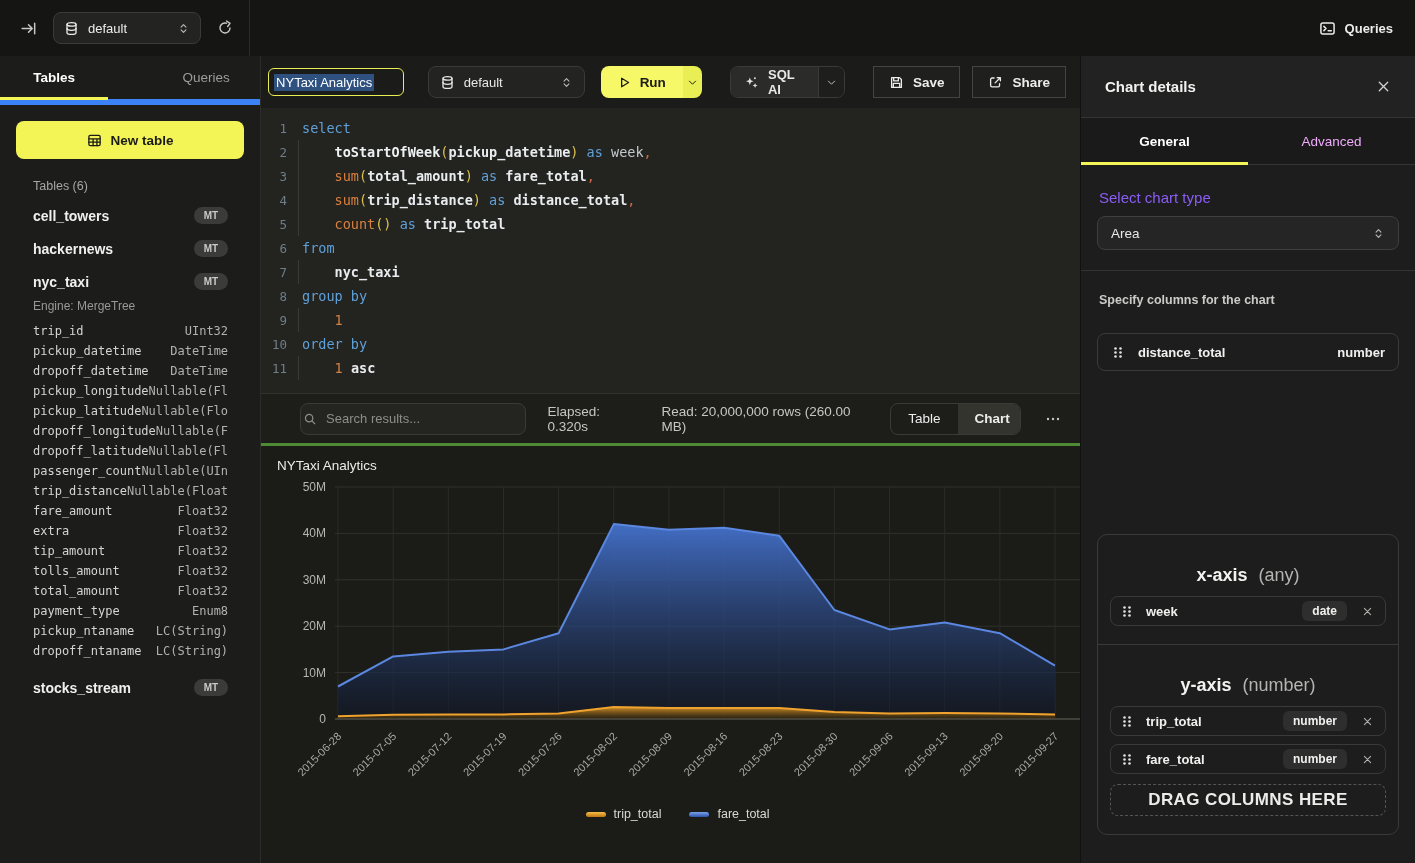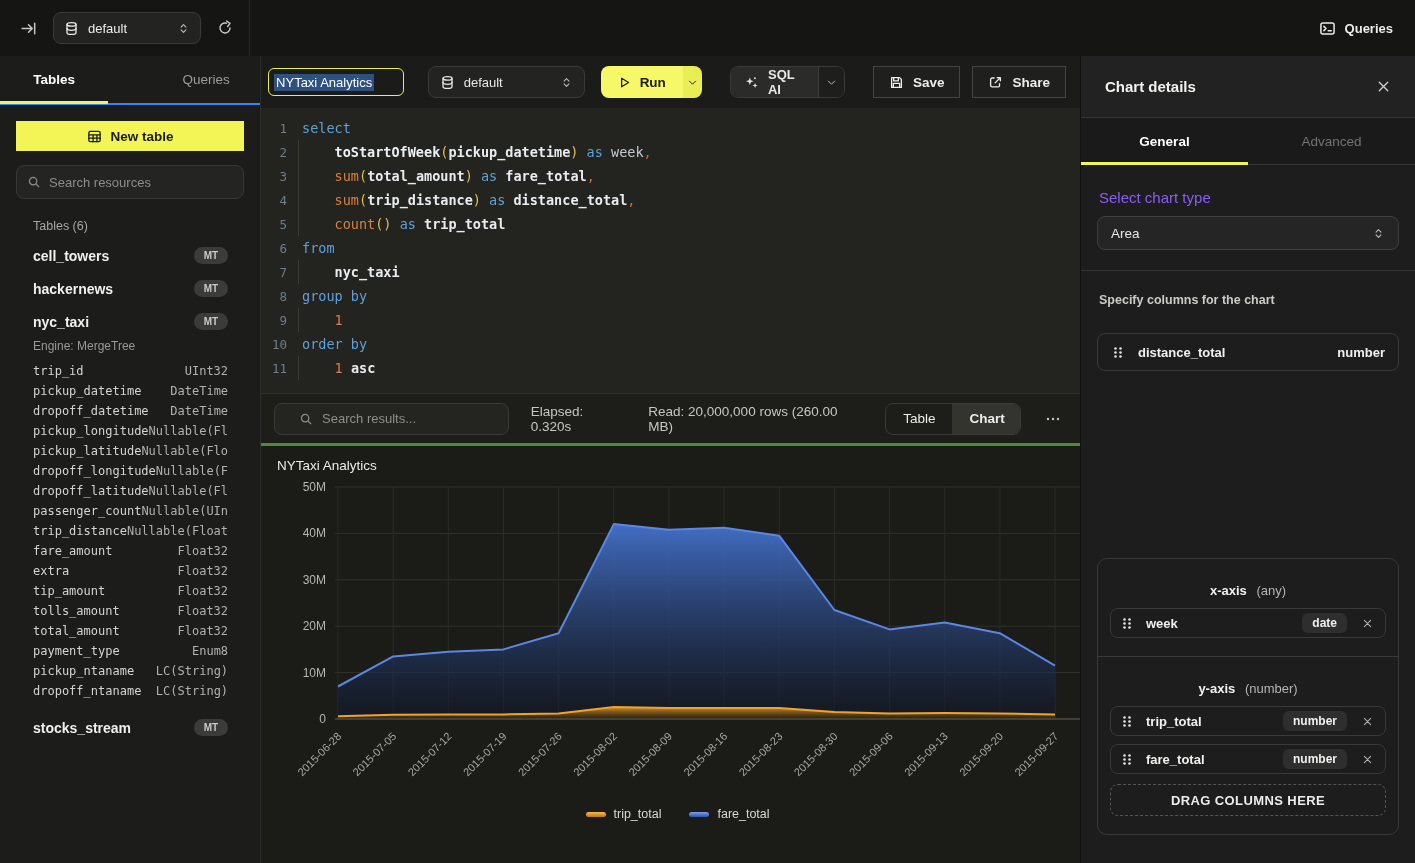--- a/index.html
+++ b/index.html
@@ -23,25 +23,25 @@
   .tab .dot { width:9px; height:9px; border-radius:50%; background:#f2a27e; margin-left:6px; }
   .tab-icon { color:#d8d8d5; }
   .plus-btn { width:46px; display:flex; align-items:center; justify-content:center; color:#c9c9c6; }
   .topbar-right { margin-left:auto; display:flex; align-items:center; gap:9px; padding:0 22px; color:#ececea; font-weight:600; }
 
   
   .body { flex:1; display:flex; min-height:0; }
 
   
   .sidebar { flex:0 0 250px; background:#1c1c1a; border-right:1px solid #2c2c2a; display:flex; flex-direction:column; min-height:0; }
-  .side-tabs { flex:0 0 49px; display:flex; border-bottom:2px solid #3b82f6;gap:44px; }
+  .side-tabs { flex:0 0 49px; display:flex; border-bottom:6px solid #3b82f6;gap:44px; }
   .side-tab { flex:1; display:flex; align-items:center; justify-content:center; color:#9c9c9a; cursor:pointer; position:relative; font-size:13.5px; }
   .side-tab.active { color:#fff; font-weight:600; }
   .side-tab.active::after { content:""; position:absolute; left:0; right:0; bottom:-1px; height:3px; background:#f3f556; }
-  .new-table { margin:16px 16px 0; height:30px; background:#f3f556; color:#1b1b18; border:none; border-radius:0;
+  .new-table { margin:16px 16px 0; height:38px; background:#f3f556; color:#1b1b18; border:none; border-radius:8px;
                font:600 13.5px "Liberation Sans",sans-serif; display:flex; align-items:center; justify-content:center; gap:9px; cursor:pointer; }
   .side-search { margin:14px 16px 0; height:34px; background:#242422; border:1px solid #38383六; border:1px solid #383836; border-radius:8px;
                  display:flex; align-items:center; gap:8px; padding:0 10px; color:#8d8d8a; }
   .side-search input { background:transparent; border:none; outline:none; color:#cfcfcc; font:13px "Liberation Sans",sans-serif; width:100%; }
   .side-search input::placeholder { color:#8d8d8a; }
   .tables-wrap { flex:1; overflow:hidden; padding:20px 32px 0 33px; }
   .section-label { color:#a6a6a3; font-size:12.5px; margin-bottom:6px; }
   .table-row { height:33px; display:flex; align-items:center; justify-content:space-between; cursor:pointer; }
   .t-name { font-size:14px; font-weight:600; color:#f0f0ee; }
   .t-badge { background:#3b3b39; color:#c9c9c6; font-size:10px; font-weight:700; padding:3px 10px; border-radius:10px; }
@@ -77,21 +77,21 @@
   .code { position:relative; padding-left:13px; white-space:pre; height:100%; display:flex; align-items:center; }
   .code-line.indented .code::before { content:""; position:absolute; left:9px; top:0; bottom:0; border-left:1px solid #3b3b33; }
   .tk-kw { color:#5fa1d8; } .tk-fn { color:#d9803f; } .tk-fnw { color:#eef1f4; font-weight:700; }
   .tk-par { color:#ddc14e; } .tk-id { color:#e9ecef; font-weight:700; }
   .tk-pl { color:#c3c9cf; } .tk-num { color:#d08146; } .tk-cm { color:#cc6b45; }
 
   
   .results-bar { flex:0 0 53px; display:flex; align-items:center; gap:22px; padding:0 13px;
                  background:#1d1d1a; border-top:1px solid #30302c; border-bottom:3px solid #4c8a33; }
   .res-search { width:237px; height:32px; background:#242421; border:1px solid #3a3a37; border-radius:8px;
-                display:flex; align-items:center; gap:9px; padding:0 24px; color:#8d8d8a; }
+                display:flex; align-items:center; gap:9px; padding:0 2px; color:#8d8d8a;margin-left:26px; }
   .res-search input { background:transparent; border:none; outline:none; color:#cfcfcc; font:13px "Liberation Sans",sans-serif; width:100%; }
   .res-search input::placeholder { color:#8d8d8a; }
   .res-stat { color:#c6c6c2; font-size:13.5px; }
   .view-toggle { margin-left:auto; display:flex; height:32px; border:1px solid #3a3a37; border-radius:8px; overflow:hidden; }
   .view-seg { display:flex; align-items:center; padding:0 17px; color:#ececea; font-size:13.5px; cursor:pointer; }
   .view-seg.active { background:#34342f; font-weight:600; }
   .more-btn { color:#c6c6c2; padding:0 6px 0 2px; cursor:pointer; }
 
   
   .chart-section { flex:1; background:#1b1b17; padding:10px 0 0 14px; min-height:0; }
@@ -101,52 +101,52 @@
   .legend-swatch { width:20px; height:5px; border-radius:2.5px; }
   .legend-label { font-size:12.5px; color:#d8d8d4; }
 
   
   .chart-details { flex:0 0 335px; background:#1d1d1d; border-left:1px solid #111; display:flex; flex-direction:column; min-height:0; }
   .cd-header { flex:0 0 62px; background:#222222; display:flex; align-items:center; justify-content:space-between;
                padding:0 24px; border-bottom:1px solid #343434; }
   .cd-title { font-size:15px; font-weight:700; color:#f2f2f0; }
   .cd-close { color:#d2d2d0; cursor:pointer; }
   .cd-tabs { flex:0 0 47px; display:flex; border-bottom:1px solid #343434; background:#1a1a1a; }
-  .cd-tab { flex:1; display:flex; align-items:center; justify-content:center; color:#737373; cursor:pointer; position:relative; font-size:13.5px; }
+  .cd-tab { flex:1; display:flex; align-items:center; justify-content:center; color:#f0abfc; cursor:pointer; position:relative; font-size:13.5px; }
   .cd-tab.active { color:#fff; font-weight:600; }
   .cd-tab.active::after { content:""; position:absolute; left:0; right:0; bottom:-1px; height:3px; background:#f3f556; }
   .cd-content { flex:1; display:flex; flex-direction:column; padding:24px 16px 28px; min-height:0; }
   .cd-label { font-size:15px; color:#8b5cf6; margin:0 2px 10px; }
   .cd-select { height:34px; border:1px solid #3f3f3f; background:#252525; border-radius:8px;
                display:flex; align-items:center; justify-content:space-between; padding:0 13px; font-size:13.5px; cursor:pointer; }
   .cd-divider { border-top:1px solid #333; margin:20px -16px 0; }
   .cd-label2 { font-size:12.5px; font-weight:600; color:#cbcbc8; margin:22px 2px 12px; }
   .cd-search { height:38px; border:1px solid #3a3a3a; background:#1f1f1f; border-radius:8px;
                display:flex; align-items:center; gap:10px; padding:0 12px; color:#8d8d8b; }
   .cd-search input { background:transparent; border:none; outline:none; color:#cfcfcd; font:14px "Liberation Sans",sans-serif; width:100%; }
   .cd-search input::placeholder { color:#8d8d8b; }
   .avail-item { margin-top:14px; height:38px; border:1px solid #3a3a3a; border-radius:8px;
                 display:flex; align-items:center; gap:13px; padding:0 13px; cursor:grab; }
   .avail-item .name { font-size:13px; font-weight:700; color:#f0f0ee; }
   .avail-item .type { margin-left:auto; font-size:13px; font-weight:700; color:#f0f0ee; }
   .drag-dots { color:#e4e4e2; }
   .axes-card { margin-top:auto; border:1px solid #3a3a3a; border-radius:10px; overflow:hidden; }
   .axis-section { padding:12px 12px 18px; }
   .axis-section.xsec { border-bottom:1px solid #3a3a3a; }
-  .axis-head { text-align:center; margin:12px 0 10px; font-size:13px; }
+  .axis-head { text-align:center; margin:18px 0 10px; font-size:18px; }
   .axis-head b { color:#f2f2f0; font-weight:700; }
   .axis-head .hint { color:#b4b4b2; margin-left:6px; }
   .axis-item { height:30px; border:1px solid #3a3a3a; border-radius:8px; background:#1d1d1d;
                display:flex; align-items:center; gap:12px; padding:0 9px; cursor:grab; }
   .axis-item + .axis-item { margin-top:8px; }
   .axis-item .name { font-size:13px; font-weight:700; color:#f0f0ee; }
   .axis-badge { margin-left:auto; background:#2e2e2e; border-radius:6px; padding:3px 10px; font-size:12px; font-weight:700; color:#f0f0ee; }
   .axis-remove { color:#b0b0ae; cursor:pointer; display:flex; padding:2px 3px; }
   .drop-area { margin-top:10px; height:32px; border:1px dashed #555553; border-radius:8px;
-               display:flex; align-items:center; justify-content:center; font-size:13px; font-weight:700;
+               display:flex; align-items:center; justify-content:center; font-size:17px; font-weight:700;
                letter-spacing:.4px; color:#ececea; }
 </style>
 </head>
 <body>
 
 <div class="app">
 
   <header class="topbar">
     <div class="topbar-left">
       <span class="icon-btn">
@@ -193,29 +193,20 @@
         <div class="side-tab active">Tables</div>
         <div class="side-tab">Queries</div>
       </div>
       <button class="new-table">
         <svg class="ic" width="15" height="15" viewBox="0 0 16 16">
             <rect x="2" y="2.5" width="12" height="11" rx="1.5"></rect>
             <path d="M2 6.3h12M2 9.8h12M6.5 6.3v7.2M10.6 6.3v7.2"></path>
           </svg>
         <span>New table</span>
       </button>
-      <div class="side-search">
-        <span>
-          <svg class="ic" width="14" height="14" viewBox="0 0 16 16">
-              <circle cx="7" cy="7" r="4.2"></circle>
-              <path d="m10.2 10.2 3.2 3.2"></path>
-            </svg>
-        </span>
-        <input placeholder="Search resources" style="">
-      </div>
       <div class="tables-wrap">
         <div class="section-label">Tables (6)</div>
         <div id="tables-list">
             <div class="table-row">
               <span class="t-name">cell_towers</span>
               <span class="t-badge">MT</span>
             </div>
             <div class="table-row">
               <span class="t-name">hackernews</span>
               <span class="t-badge">MT</span>

